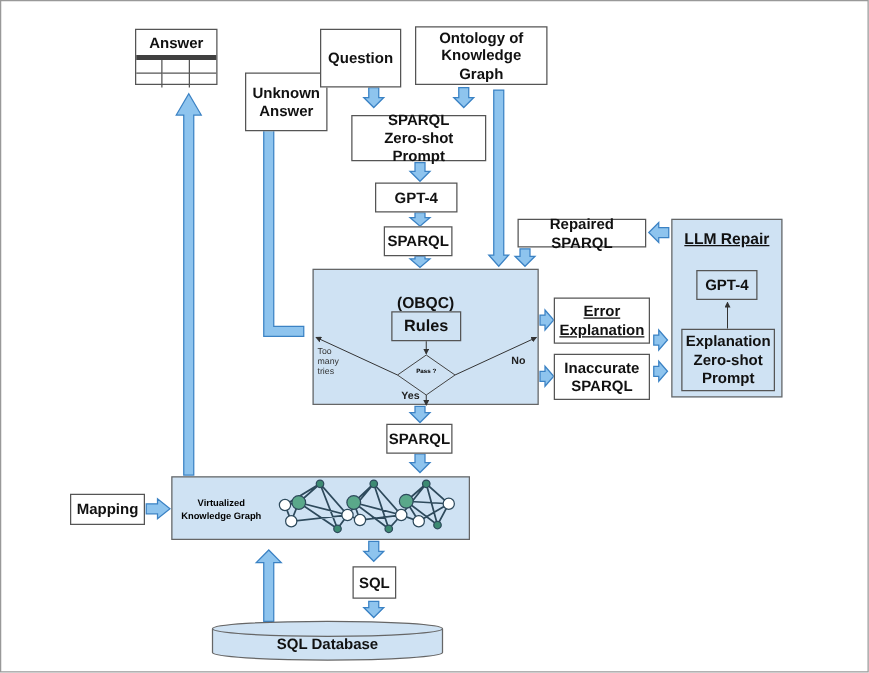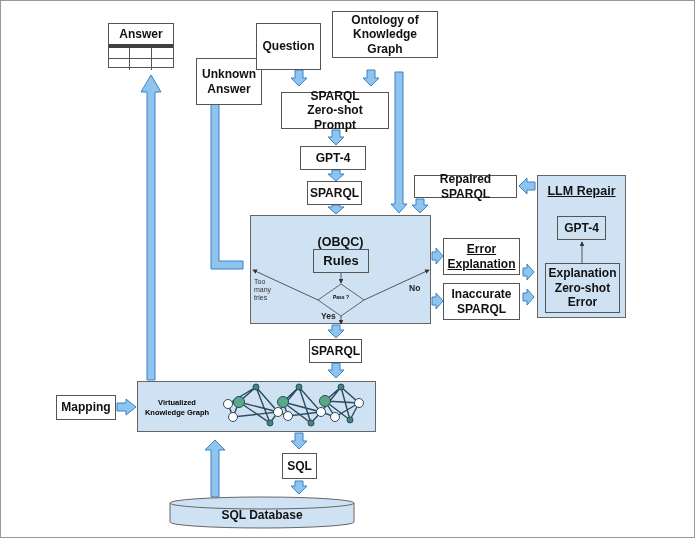--- a/index.html
+++ b/index.html
@@ -74,21 +74,21 @@
     <div style="border-right:1px solid #555;border-bottom:1px solid #555"></div>
       <div style="border-right:1px solid #555;border-bottom:1px solid #555"></div>
       <div style="border-bottom:1px solid #555"></div>
     <div style="border-right:1px solid #555"></div>
       <div style="border-right:1px solid #555"></div>
       <div></div>
   </div>
 </div>
 <div class="box" style="left:196px;top:23px;width:66px;height:47px;margin-top:35px;">Unknown Answer</div>
 <div class="box" style="left:256px;top:23px;width:65px;height:47px;">Question</div>
-<div class="box" style="left:332px;top:11px;width:106px;height:47px;padding:0 6px;">Ontology of Knowledge Graph</div>
+<div class="box" style="left:332px;top:21px;width:106px;height:47px;padding:0 6px;">Ontology of Knowledge Graph</div>
 
 <div class="box" style="left:281px;top:92px;width:108px;height:37px;padding:0 14px;">SPARQL Zero-shot Prompt</div>
 <div class="box" style="left:300px;top:146px;width:66px;height:24px;">GPT-4</div>
 <div class="box" style="left:307px;top:181px;width:55px;height:24px;">SPARQL</div>
 <div class="box" style="left:414px;top:175px;width:103px;height:23px;">Repaired SPARQL</div>
 
 <div class="panel" style="left:250px;top:215px;width:181px;height:109px;">
   <div class="ptitle" style="top:19px;">(OBQC)</div>
   <div class="box" style="left:62px;top:33px;width:56px;height:24px;background:#cfe2f3;font-size:13px;">Rules</div>
   <svg width="181" height="109">
@@ -106,21 +106,21 @@
 
 <div class="box" style="left:443px;top:238px;width:77px;height:37px;padding:0 6px;text-decoration:underline;">Error Explanation</div>
 <div class="box" style="left:443px;top:283px;width:77px;height:37px;padding:0 6px;">Inaccurate SPARQL</div>
 
 <div class="panel" style="left:537px;top:175px;width:89px;height:143px;">
   <div class="ptitle u" style="top:8px;">LLM Repair</div>
   <div class="box" style="left:19px;top:40px;width:49px;height:24px;background:#cfe2f3;">GPT-4</div>
   <svg width="89" height="143">
     <line x1="44" y1="87" x2="44" y2="66" stroke="#333" stroke-width="0.8" marker-end="url(#ah)"></line>
   </svg>
-  <div class="box" style="left:7px;top:87px;width:75px;height:50px;background:#cfe2f3;padding:0 6px;">Explanation Zero-shot Error</div>
+  <div class="box" style="left:7px;top:87px;width:75px;height:50px;background:#cfe2f3;padding:0 6px;">Explanation Zero-shot Prompt</div>
 </div>
 
 <div class="box" style="left:309px;top:339px;width:53px;height:24px;">SPARQL</div>
 
 <div class="box" style="left:56px;top:395px;width:60px;height:25px;">Mapping</div>
 
 <div class="panel" style="left:137px;top:381px;width:239px;height:51px;">
   <div style="position:absolute;left:2px;top:16px;width:74px;font-size:7.5px;font-weight:bold;text-align:center;line-height:10px;">Virtualized Knowledge Graph</div>
   <svg width="239" height="51">
     <g stroke="#2e4a5c" stroke-width="1.4" fill="none">

